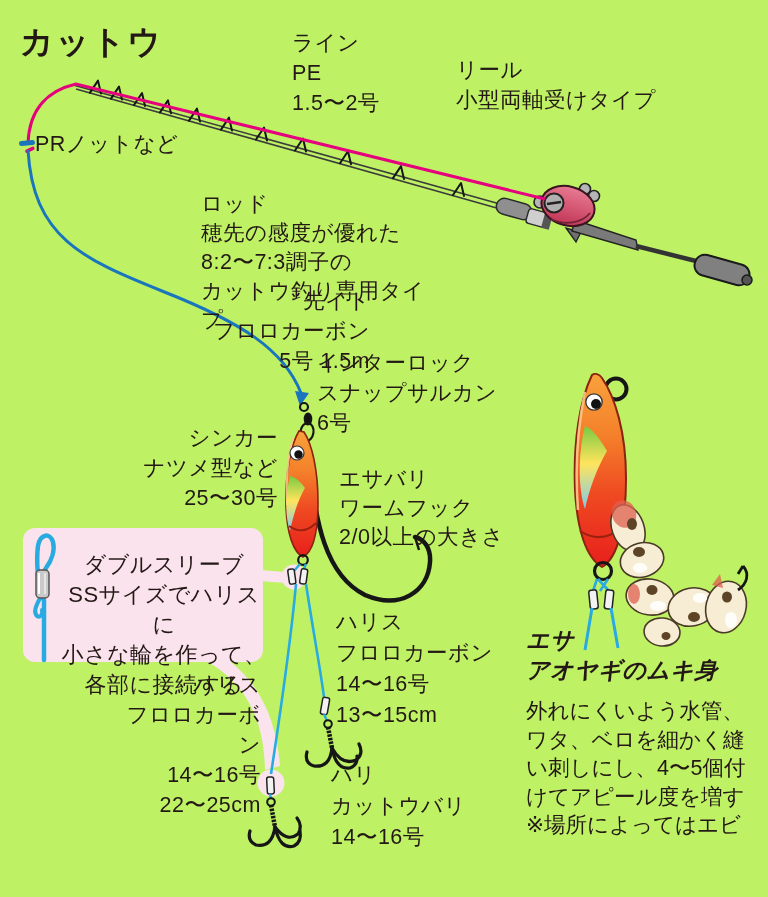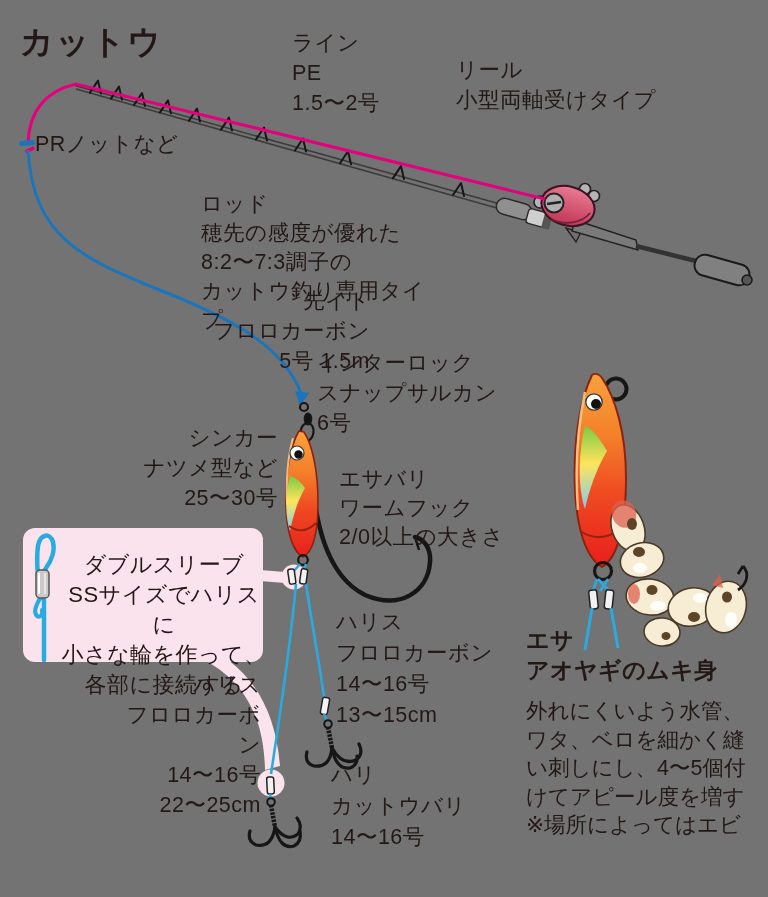--- a/index.html
+++ b/index.html
@@ -7,27 +7,27 @@
     --leader-blue:#1B75BC;
     --haris-light-blue:#29ABE2;
     --callout-pink:#FAE3EC;
     --sinker-orange:#F7941E;
     --sinker-red:#E8251D;
     --reel-pink:#D94F6F;
     --clam-cream:#F6EDD4;
     --text-black:#231815;
   }
   html,body{margin:0;padding:0;background:#fff;}
-  #stage{position:relative;width:768px;height:897px;background:#737373;overflow:hidden;
+  #stage{position:relative;width:768px;height:897px;background:#bef264;overflow:hidden;
          font-family:"Liberation Sans","DejaVu Sans",sans-serif;color:var(--text-black);}
   #art{position:absolute;left:0;top:0;}
   .lbl{position:absolute;white-space:pre-line;font-size:21.5px;line-height:30px;letter-spacing:.5px;}
   .r{text-align:right;}
   .title{font-size:33px;font-weight:900;letter-spacing:2px;line-height:36px;}
-  .bold{font-weight:700;}
+  .bold{font-weight:700;font-style:italic;}
   
   .pe{stroke:var(--pe-line-pink);fill:none;}
   .ld{stroke:var(--leader-blue);fill:none;}
   .hz{stroke:var(--haris-light-blue);fill:none;}
   .ink{stroke:#161616;fill:none;}
   .slv{fill:#f2f2f2;stroke:#222;stroke-width:1.5;}
   .pk{fill:var(--callout-pink);}
 </style>
 </head>
 <body>

